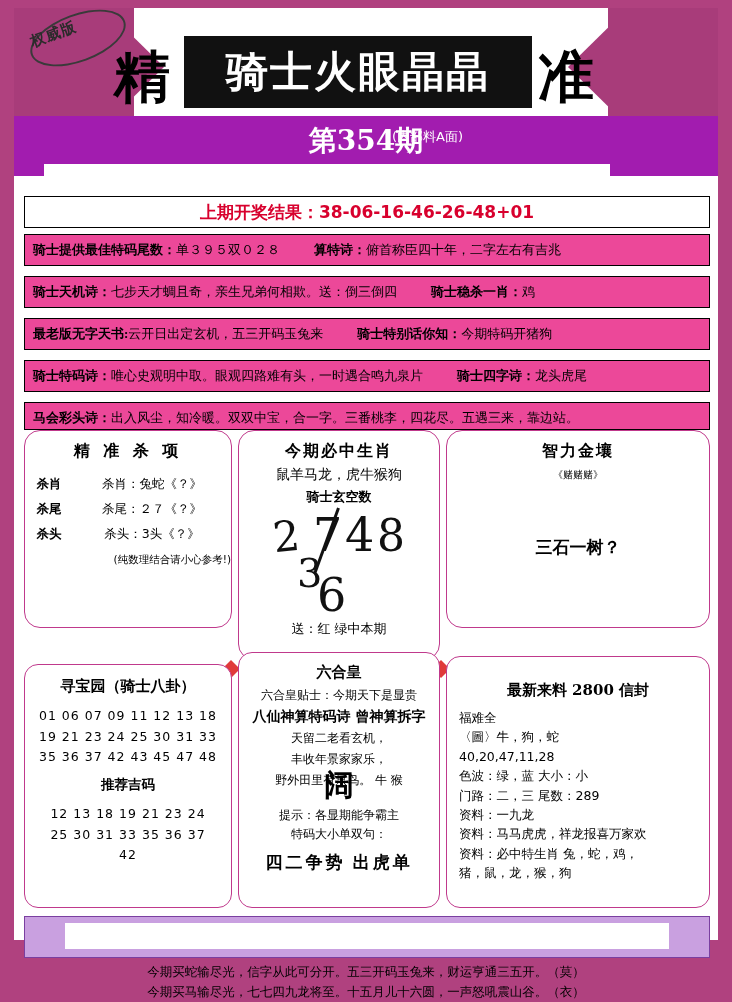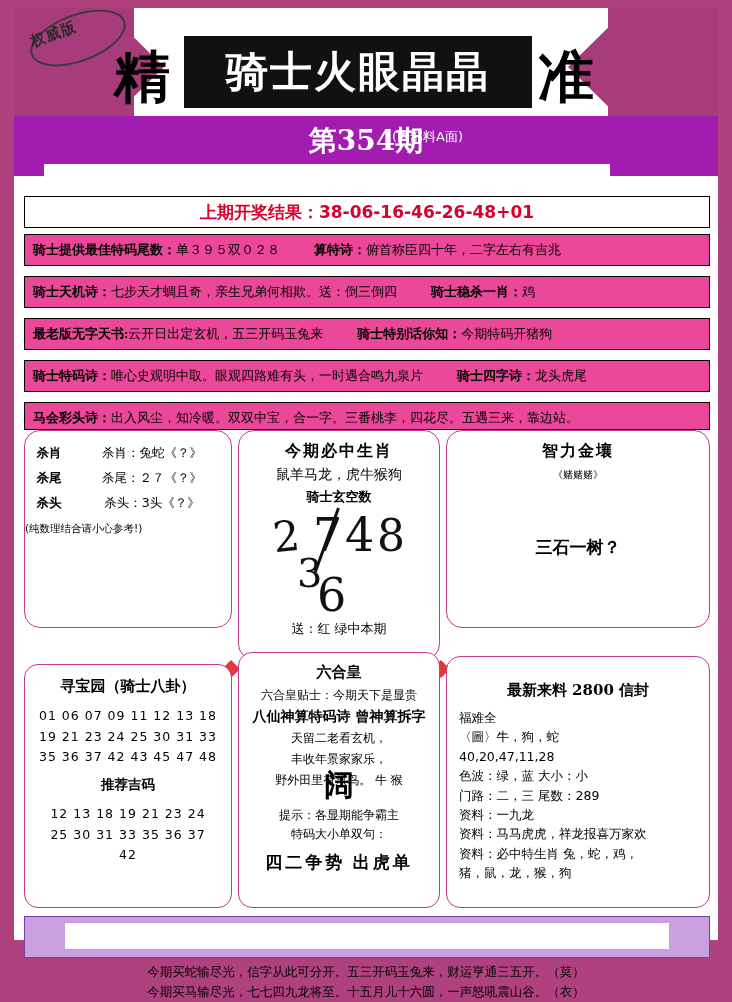--- a/index.html
+++ b/index.html
@@ -127,21 +127,21 @@
   .panel.p3{left:446px;top:430px;width:262px;height:196px;}
   .p-title{
     text-align:center;font-weight:bold;font-size:16px;margin-top:10px;
     font-family:"DejaVu Serif", serif;letter-spacing:4px;
   }
   .kill-list{margin-top:14px;font-size:12.5px;font-family:"DejaVu Sans", sans-serif;}
   .kill-row{display:flex;align-items:center;margin:8px 0 8px 0;}
   .kill-tag{width:48px;text-align:center;font-weight:bold;}
   .kill-val{flex:1;text-align:center;}
   .kill-note{
-    text-align:left;font-size:10.5px;margin-top:10px;
+    text-align:right;font-size:10.5px;margin-top:10px;
     font-family:"DejaVu Sans", sans-serif;
   }
   .p2-sub{text-align:center;font-size:14px;margin-top:4px;font-family:"DejaVu Sans", sans-serif;}
   .p2-xuan{text-align:center;font-size:13px;font-weight:bold;margin-top:4px;}
   .handnum{
     position:relative;height:104px;margin-top:2px;
     font-family:"DejaVu Serif", serif;color:#111;
   }
   .hn{position:absolute;font-size:42px;}
   .hn.a{left:34px;top:4px;transform:rotate(-6deg);}
@@ -179,21 +179,21 @@
   .b1-sub{text-align:center;font-weight:bold;font-size:13.5px;margin-top:8px;}
   .b2-line{text-align:center;font-size:12px;margin-top:5px;font-family:"DejaVu Sans", sans-serif;}
   .b2-strong{text-align:center;font-size:14px;font-weight:bold;margin-top:4px;font-family:"DejaVu Serif",serif;}
   .b2-poem{text-align:center;font-size:12px;line-height:1.5;margin-top:3px;font-family:"DejaVu Sans", sans-serif;}
   .b2-char{
     position:absolute;left:0;top:112px;width:200px;text-align:center;
     font-size:30px;font-weight:bold;font-family:"DejaVu Serif", serif;
   }
   .b2-tip{text-align:center;font-size:12px;margin-top:6px;font-family:"DejaVu Sans", sans-serif;}
   .b2-tip2{text-align:center;font-size:12px;margin-top:2px;font-family:"DejaVu Sans", sans-serif;}
-  .b2-final{text-align:center;font-size:17px;font-weight:bold;margin-top:8px;font-family:Liberation Sans, sans-serif;letter-spacing:3px;}
+  .b2-final{text-align:center;font-size:17px;font-weight:bold;margin-top:8px;font-family:Liberation Serif, serif;letter-spacing:3px;}
   .b3-line{font-size:12.5px;line-height:1.55;margin-left:12px;font-family:"DejaVu Sans", sans-serif;}
   .diamond{
     position:absolute;width:0;height:0;
     border-left:9px solid transparent;border-right:9px solid transparent;
     border-bottom:9px solid #e03a3a;
   }
   .diamond:after{
     content:"";position:absolute;left:-9px;top:9px;width:0;height:0;
     border-left:9px solid transparent;border-right:9px solid transparent;
     border-top:9px solid #e03a3a;
@@ -268,20 +268,21 @@
     </div>
   </div>
 
   <div class="row" style="top:402px;height:26px;">
     <div class="inner">
       <span class="seg-label">马会彩头诗：</span><span>出入风尘，知冷暖。双双中宝，合一字。三番桃李，四花尽。五遇三来，靠边站。</span>
     </div>
   </div>
 
   <div class="panel p1">
+    <div class="p-title">精 准 杀 项</div>
     <div class="kill-list">
       <div class="kill-row">
         <div class="kill-tag">杀肖</div>
         <div class="kill-val">杀肖：兔蛇《？》</div>
       </div>
       <div class="kill-row">
         <div class="kill-tag">杀尾</div>
         <div class="kill-val">杀尾：２７《？》</div>
       </div>
       <div class="kill-row">

